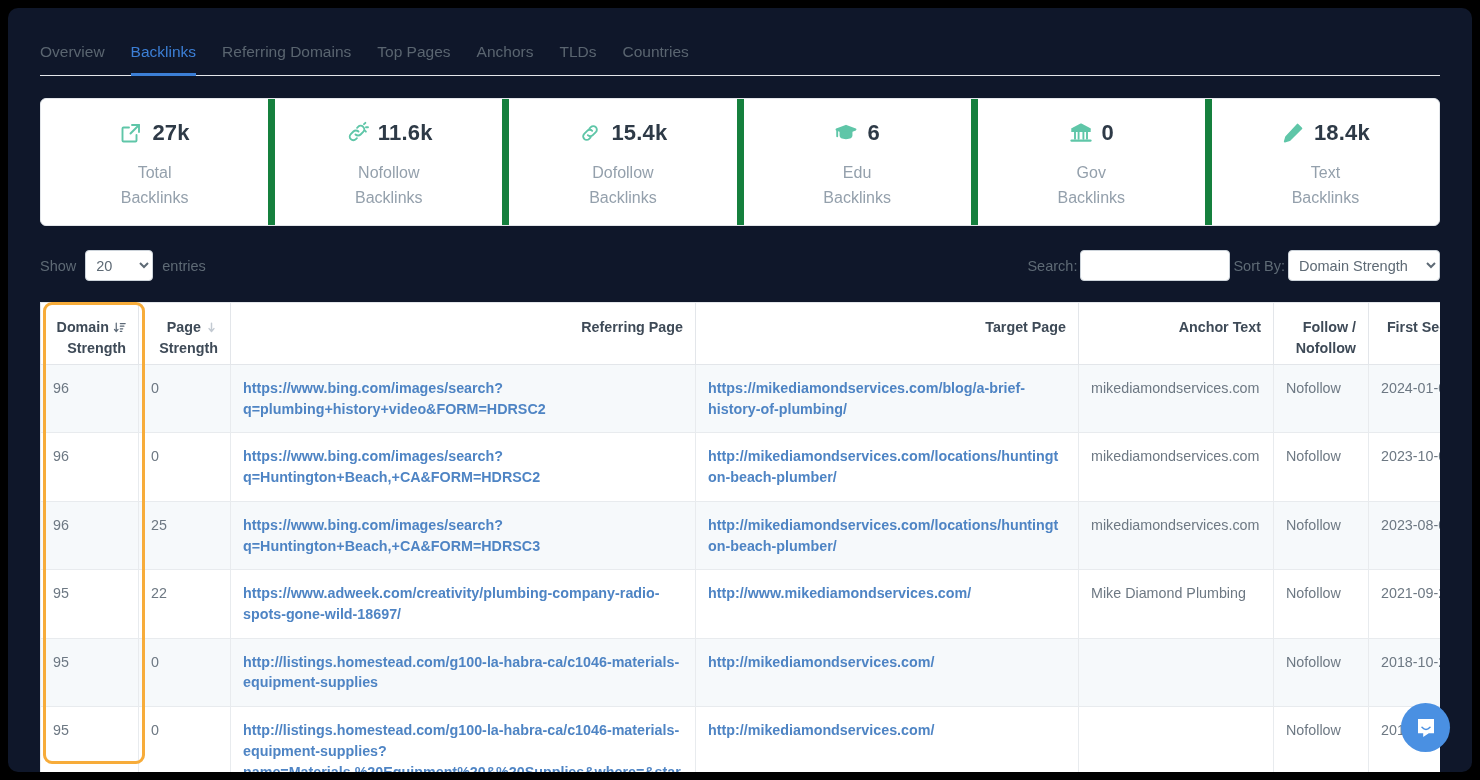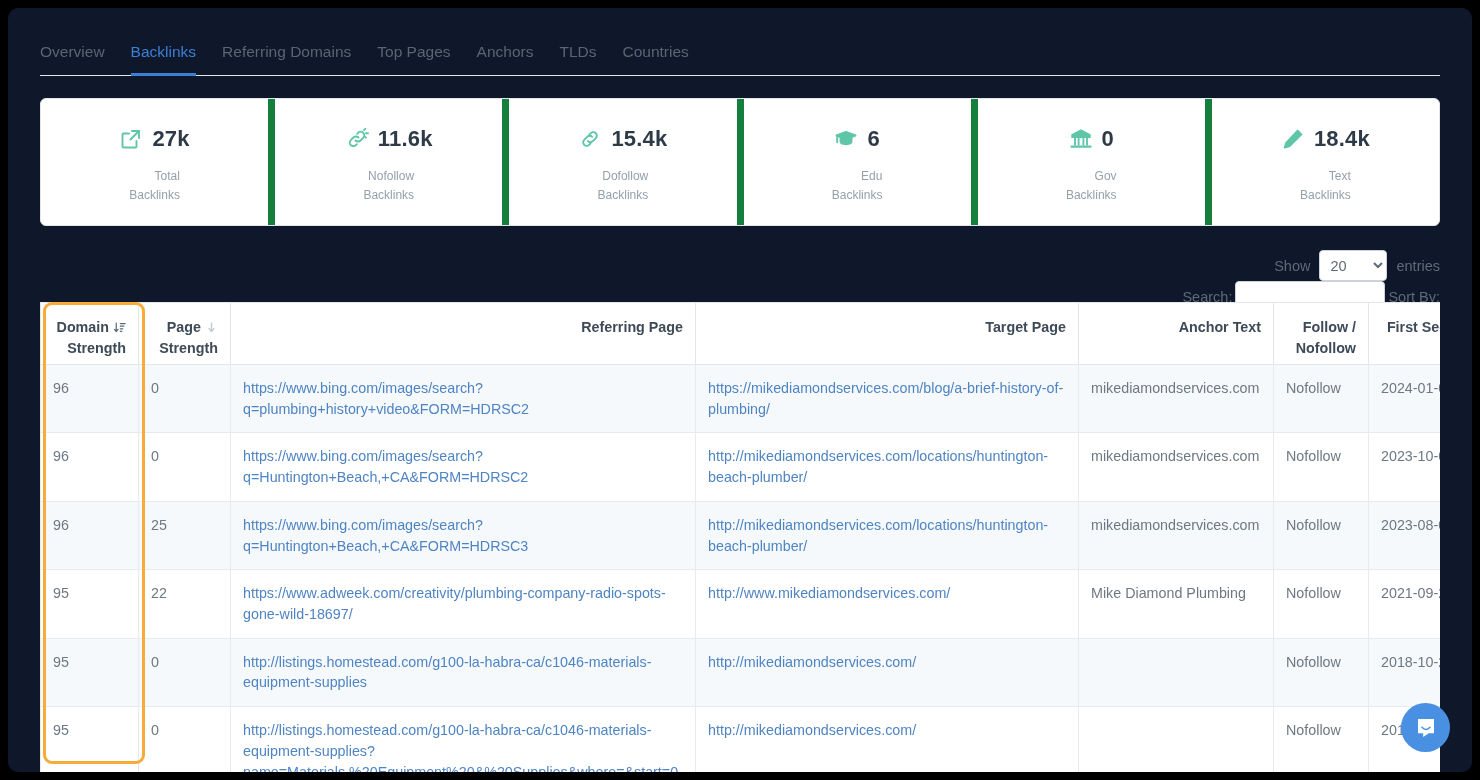--- a/index.html
+++ b/index.html
@@ -53,33 +53,32 @@
     flex-direction: column;
     align-items: center;
     justify-content: center;
     border-right: 7px solid #15803d;
     padding-top: 4px;
   }
   .stat:last-child { border-right: none; }
   .stat-top { display: flex; align-items: center; gap: 9px; height: 30px; }
   .stat-val { font-size: 22px; font-weight: bold; color: #2e3a47; letter-spacing: .2px; }
   .stat-lbl {
-    margin-top: 13px; font-size: 12px; color: #94a0ac;
-    text-align: right; line-height: 1.55;
+    margin-top: 13px; font-size: 16px; color: #94a0ac;
+    text-align: center; line-height: 1.55;
   }
   .ico { width: 24px; height: 24px; display: block; }
   
   .controls {
     margin: 24px 32px 0 32px;
     display: flex;
-    align-items: flex-end;
+    align-items: flex-start;
     height: 34px;
     font-size: 14.5px;
     color: #5e6a75;
-    flex-direction: column;
   }
   .ctl-left { display: flex; align-items: center; gap: 9px; }
   .ctl-right { margin-left: auto; display: flex; align-items: center; gap: 3px; }
   select.sel {
     font-family: "Liberation Sans", sans-serif;
     font-size: 14.5px;
     color: #5e6a75;
     border: 1px solid #ccd3da;
     border-radius: 4px;
     background: #fff;
@@ -130,20 +129,21 @@
     line-height: 1.45;
     word-wrap: break-word;
     overflow-wrap: anywhere;
   }
   table.bl tbody tr:nth-child(odd) td { background: #f6f9fb; }
   table.bl tbody tr:nth-child(even) td { background: #ffffff; }
   td a, .lnk {
     color: #4e84c4;
     text-decoration: none;
     overflow-wrap: anywhere;
+    font-weight: bold;
   }
   .sorticon { display:inline-block; vertical-align: -2px; margin-left: 4px; }
   
   .c-ds { width: 98px; }
   .c-ps { width: 92px; }
   .c-rp { width: 465px; }
   .c-tp { width: 383px; }
   .c-at { width: 195px; }
   .c-fn { width: 95px; }
   .c-fs { width: 100px; }
@@ -271,20 +271,21 @@
   <div class="controls">
     <div class="ctl-left">
       <span>Show</span>
       <select class="sel entries" id="entriesSel"><option>10</option><option selected="">20</option><option>50</option><option>100</option></select>
       <span>entries</span>
     </div>
     <div class="ctl-right">
       <span>Search:</span>
       <input class="search" type="text" id="searchInput" placeholder="" style="">
       <span>Sort By:</span>
+      <select class="sel sortby" id="sortSel"><option selected="">Domain Strength</option><option>Page Strength</option><option>First Seen</option></select>
     </div>
   </div>
 
   <div class="tablewrap">
     <table class="bl">
       <thead>
           <tr id="headrow">
             <th class="c-ds">
      <span>Domain</span><svg class="sorticon" width="13" height="13" viewBox="0 0 16 16">
                 <path d="M4 2.5v10M4 13l-2.2-2.6M4 13l2.2-2.6" stroke="#5b6876" stroke-width="1.5" fill="none" stroke-linecap="round"></path>

